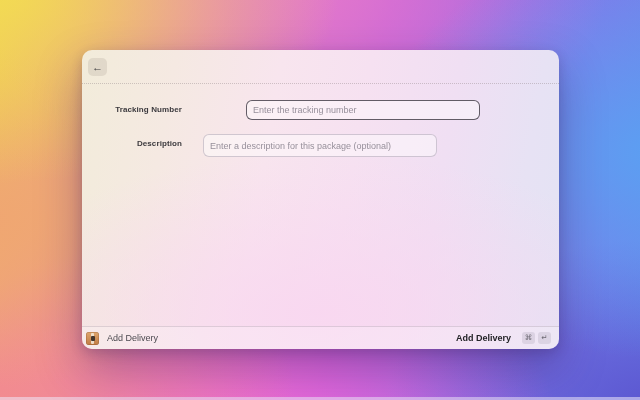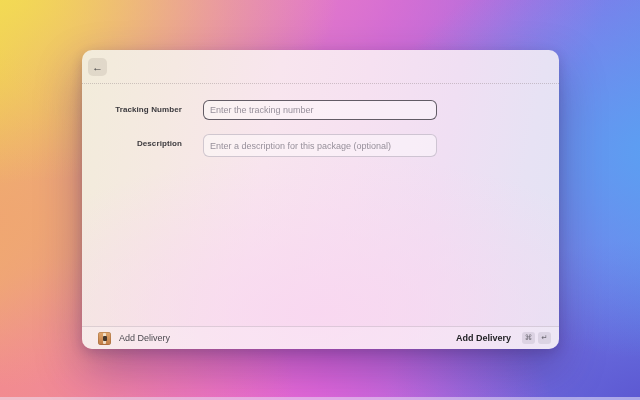--- a/index.html
+++ b/index.html
@@ -51,28 +51,28 @@
   }
   .lbl-1{top:50px;height:20px;line-height:20px;}
   .lbl-2{top:84px;height:19px;line-height:19px;}
   .field{
     position:absolute;left:121px;width:234px;box-sizing:border-box;
     border-radius:6px;background:rgba(255,255,255,0.45);
     font-family:"Liberation Sans","DejaVu Sans",sans-serif;
     font-size:9px;color:#2b2b2e;padding:0 6px;outline:none;
   }
   .field::placeholder{color:#97909b;opacity:1;}
-  .field-1{top:50px;height:20px;border:1.5px solid rgba(72,66,76,0.85);}
+  .field-1{top:50px;height:20px;border:1.5px solid rgba(72,66,76,0.85);margin-left:43px;}
   .field-2{top:84px;height:23px;border:1px solid rgba(130,118,140,0.35);}
   
   .footer{
     position:absolute;left:0;right:0;bottom:0;height:23px;
     border-top:1px solid rgba(140,125,140,0.25);
     background:rgba(255,255,255,0.22);
-    display:flex;align-items:center;padding:0 8px 0 16px;box-sizing:border-box;
+    display:flex;align-items:center;padding:0 8px 0 4px;box-sizing:border-box;
   }
   .app-icon{
     width:13px;height:13px;border-radius:3px;position:relative;
     background:linear-gradient(180deg,#e0a76e 0%,#c07b43 100%);
     box-shadow:inset 0 0 0 0.5px rgba(120,70,30,0.5);
     flex:0 0 auto;
   }
   .app-icon::before{ 
     content:"";position:absolute;left:5px;top:1px;width:3px;height:11px;
     background:rgba(245,235,218,0.85);border-radius:1px;

